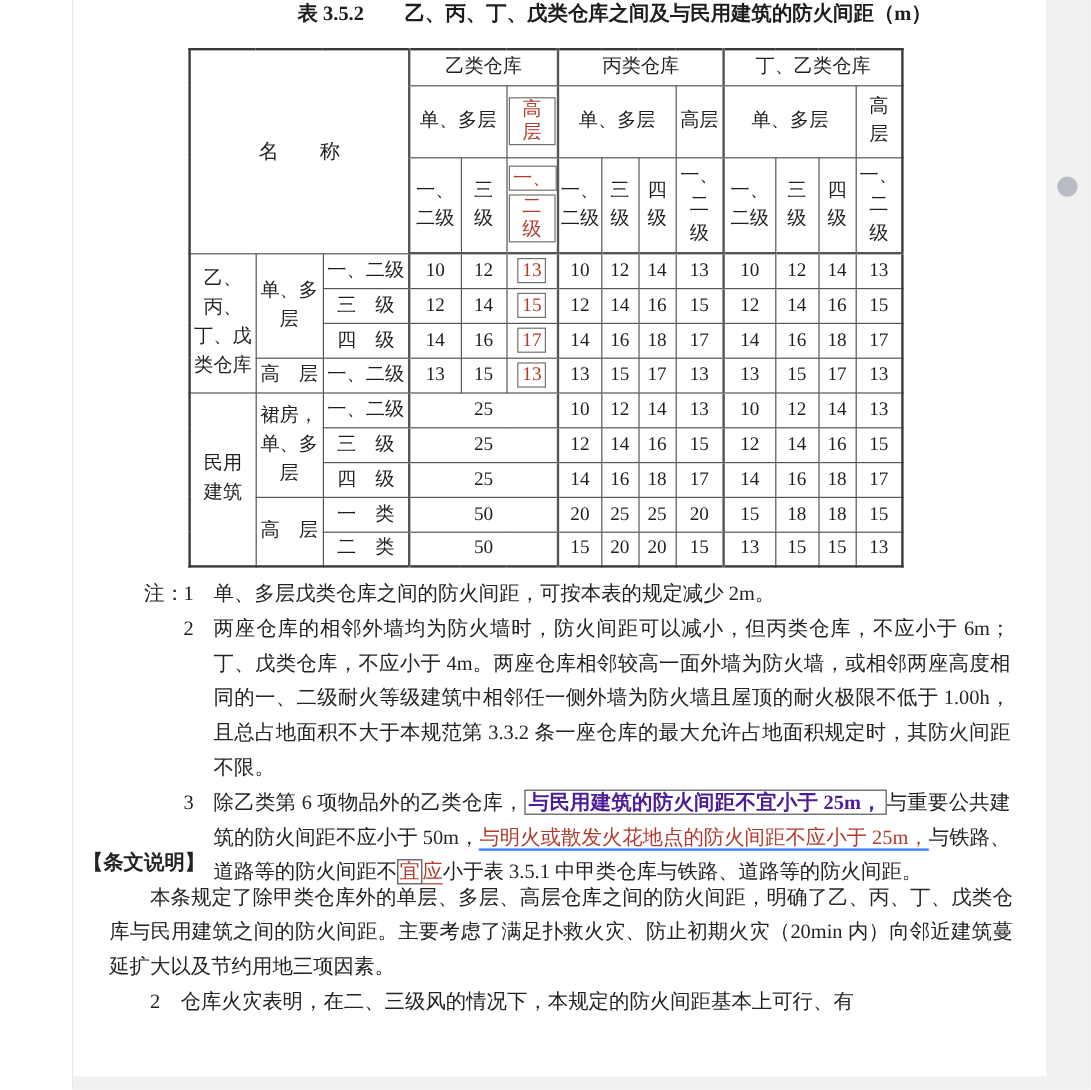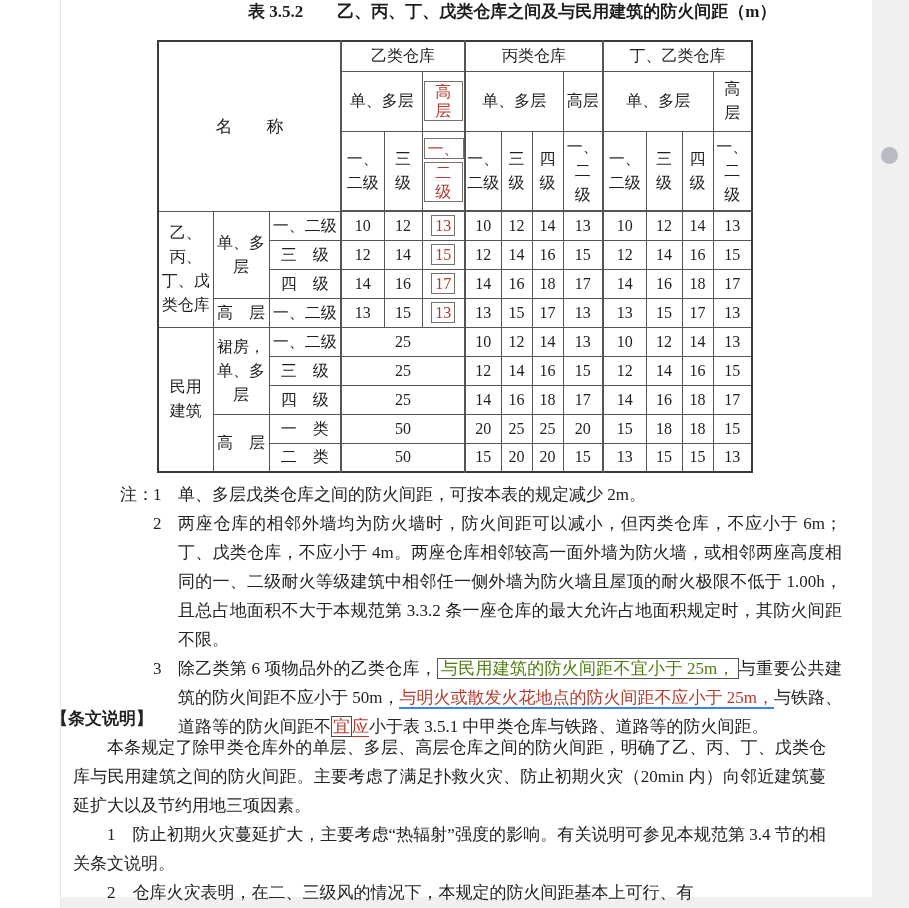--- a/index.html
+++ b/index.html
@@ -37,26 +37,26 @@
     padding: 0 3px; line-height: 19px; margin: 1px 0; font-size: 16px;
   }
 
   .notes {
     position: absolute; left: 120px; top: 480px; width: 722px;
     font-size: 17px; line-height: 29px; text-align: justify; color: #232323;
   }
   .note { position: relative; padding-left: 58px; }
   .note .prefix { position: absolute; left: 0; top: 0; }
   .note .no { position: absolute; left: 33px; top: 0; }
-  .box-note { color: #4d7c0f; border: 1px solid #555; padding: 0 3px; }
+  .box-note { color: #4c1d95; border: 1px solid #555; padding: 0 3px; font-weight: bold; }
   .red-ul { color: #b23b2e; border-bottom: 2px solid #3b82f6; }
   .del-box { color: #b23b2e; border: 1px solid #4a4a4a; padding: 0 1px; }
   .ins-red { color: #b23b2e; border-bottom: 1.5px solid #b23b2e; }
 
-  .commentary { position: absolute; left: 51px; top: 704px; width: 778px; font-size: 17px; line-height: 29px; color: #232323; }
+  .commentary { position: absolute; left: 69px; top: 704px; width: 778px; font-size: 17px; line-height: 29px; color: #232323; }
   .commentary .heading { font-weight: bold; font-size: 17px; }
   .commentary p { margin-left: 22px; width: 753px; text-indent: 34px; text-align: justify; }
 </style>
 </head>
 <body>
 
 <div class="left-line"></div>
 <div class="right-band"></div>
 <div class="bottom-band"></div>
 <div class="scroll-dot"></div>
@@ -268,15 +268,14 @@
   </div>
   <div class="note">
     <span class="no">3</span>
     <span>除乙类第 6 项物品外的乙类仓库，</span><span class="box-note">与民用建筑的防火间距不宜小于 25m，</span><span>与重要公共建筑的防火间距不应小于 50m，</span><span class="red-ul">与明火或散发火花地点的防火间距不应小于 25m，</span><span>与铁路、道路等的防火间距不</span><span class="del-box">宜</span><span class="ins-red">应</span><span>小于表 3.5.1 中甲类仓库与铁路、道路等的防火间距。</span>
   </div>
 </div>
 
 <div class="commentary">
   <div class="heading">【条文说明】</div>
   <p>本条规定了除甲类仓库外的单层、多层、高层仓库之间的防火间距，明确了乙、丙、丁、戊类仓库与民用建筑之间的防火间距。主要考虑了满足扑救火灾、防止初期火灾（20min 内）向邻近建筑蔓延扩大以及节约用地三项因素。</p>
-  <p>1　防止初期火灾蔓延扩大，主要考虑“热辐射”强度的影响。有关说明可参见本规范第 3.4 节的相关条文说明。</p>
   <p>2　仓库火灾表明，在二、三级风的情况下，本规定的防火间距基本上可行、有</p>
 </div>
 
 </body></html>

